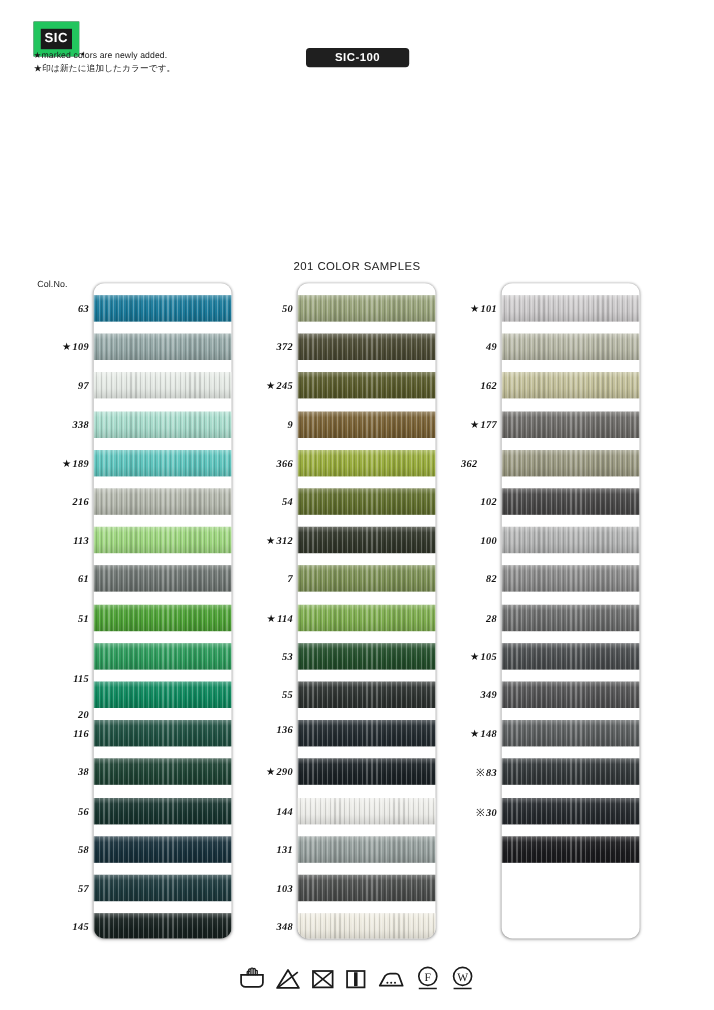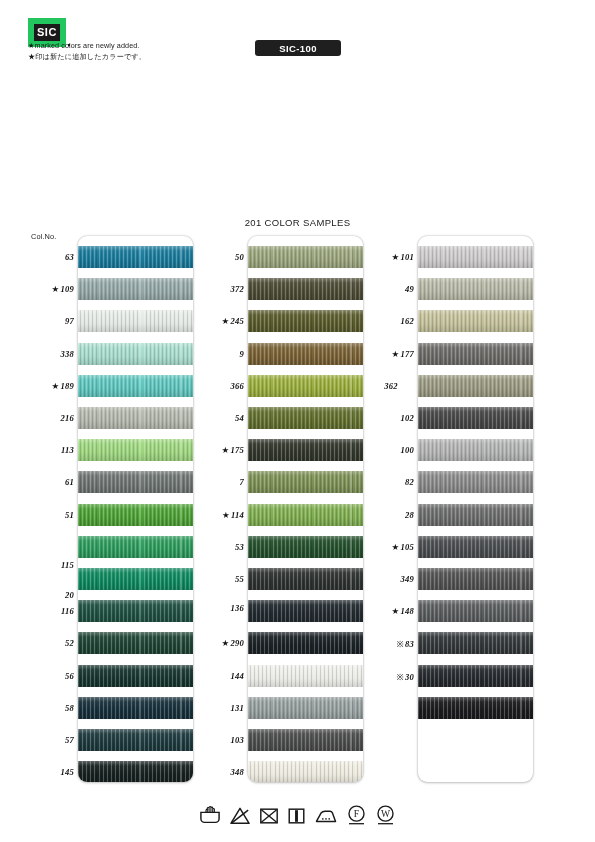--- a/index.html
+++ b/index.html
@@ -221,21 +221,21 @@
     <div class="row-label" style="top: 80.4px;"><span>97</span></div>
     <div class="row-label" style="top: 112.6px;"><span>338</span></div>
     <div class="row-label" style="top: 144.8px;"><span class="mk">★</span><span>189</span></div>
     <div class="row-label" style="top: 177px;"><span>216</span></div>
     <div class="row-label" style="top: 209.2px;"><span>113</span></div>
     <div class="row-label" style="top: 241.4px;"><span>61</span></div>
     <div class="row-label" style="top: 273.6px;"><span>51</span></div>
     <div class="row-label" style="top: 324px;"><span>115</span></div>
     <div class="row-label" style="top: 354px;"><span>20</span></div>
     <div class="row-label" style="top: 370.2px;"><span>116</span></div>
-    <div class="row-label" style="top: 402.4px;"><span>52</span></div>
+    <div class="row-label" style="top: 402.4px;"><span>38</span></div>
     <div class="row-label" style="top: 434.6px;"><span>56</span></div>
     <div class="row-label" style="top: 466.8px;"><span>58</span></div>
     <div class="row-label" style="top: 499px;"><span>57</span></div>
     <div class="row-label" style="top: 531.2px; text-align: right;"><span>145</span></div>
   </div>
 <div class="column" id="column-1">
     <div class="card">
       <div class="card-inner">
         <div class="swatch" title="50" style="top: 10px; background: rgb(154, 165, 124);">
           <div class="rib"></div>
@@ -306,21 +306,21 @@
           <div class="shade"></div>
         </div>
       </div>
     </div>
     <div class="row-label" style="top: 16px;"><span>50</span></div>
     <div class="row-label" style="top: 48.2px;"><span>372</span></div>
     <div class="row-label" style="top: 80.4px;"><span class="mk">★</span><span>245</span></div>
     <div class="row-label" style="top: 112.6px;"><span>9</span></div>
     <div class="row-label" style="top: 144.8px;"><span>366</span></div>
     <div class="row-label" style="top: 177px;"><span>54</span></div>
-    <div class="row-label" style="top: 209.2px;"><span class="mk">★</span><span>175</span></div>
+    <div class="row-label" style="top: 209.2px;"><span class="mk">★</span><span>312</span></div>
     <div class="row-label" style="top: 241.4px;"><span>7</span></div>
     <div class="row-label" style="top: 273.6px;"><span class="mk">★</span><span>114</span></div>
     <div class="row-label" style="top: 305.8px;"><span>53</span></div>
     <div class="row-label" style="top: 338px;"><span>55</span></div>
     <div class="row-label" style="top: 367px;"><span>136</span></div>
     <div class="row-label" style="top: 402.4px;"><span class="mk">★</span><span>290</span></div>
     <div class="row-label" style="top: 434.6px;"><span>144</span></div>
     <div class="row-label" style="top: 466.8px;"><span>131</span></div>
     <div class="row-label" style="top: 499px;"><span>103</span></div>
     <div class="row-label" style="top: 531.2px;"><span>348</span></div>

